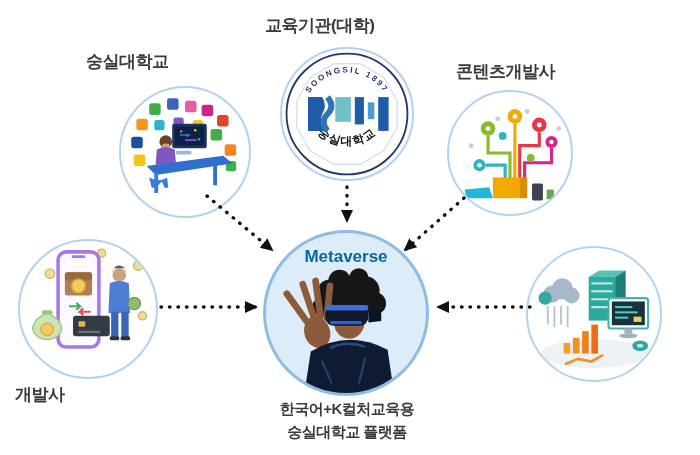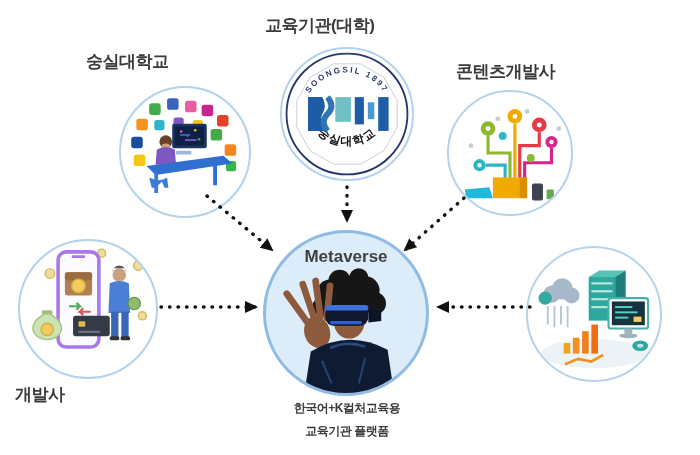--- a/index.html
+++ b/index.html
@@ -14,25 +14,25 @@
   .node-circle svg{position:absolute;inset:0;width:100%;height:100%;}
   .center-circle{
     background:#dcecf9;border:3px solid #8fbce4;
   }
   .node-label{
     position:absolute;text-align:left;color:#3a3a3a;font-weight:bold;
     font-size:17px;line-height:21px;letter-spacing:-0.5px;
   }
   .center-title{
     position:absolute;left:0;right:0;top:13px;text-align:center;z-index:2;
-    color:#404040;font-weight:bold;font-size:17px;line-height:21px;letter-spacing:0;
+    color:#0369a1;font-weight:bold;font-size:17px;line-height:21px;letter-spacing:0;
   }
   .caption{
     position:absolute;text-align:center;color:#3a3a3a;font-weight:bold;
-    font-size:12px;line-height:23px;letter-spacing:-0.5px;
+    font-size:15px;line-height:23px;letter-spacing:-0.5px;
   }
   .arrows{position:absolute;inset:0;pointer-events:none;}
 </style>
 </head>
 <body>
 
 <div class="canvas">
 
   <div class="node-label" style="left:86px;top:51px;width:160px;">숭실대학교</div>
 
@@ -40,21 +40,21 @@
 
   <div class="node-label" style="left:456px;top:61px;width:160px;">콘텐츠개발사</div>
 
   <div class="node-label" style="left:15px;top:384px;width:160px;">
     <div>개발사</div>
   </div>
 
 
   <div class="caption" style="left:247px;top:397px;width:200px;">
     <div>한국어+K컬처교육용</div>
-    <div>교육기관 플랫폼</div>
+    <div>숭실대학교 플랫폼</div>
   </div>
 
   <div class="node-circle" style="left:119px;top:86px;width:132px;height:132px;">
     <svg viewBox="0 0 100 100">
       <g>
         <rect x="22" y="12" width="9" height="9" rx="2" fill="#41ad49"></rect>
         <rect x="36" y="8" width="9" height="9" rx="2" fill="#3a63c0"></rect>
         <rect x="50" y="10" width="9" height="9" rx="2" fill="#e85d9f"></rect>
         <rect x="63" y="13" width="9" height="9" rx="2" fill="#c9248d"></rect>
         <rect x="75" y="21" width="9" height="9" rx="2" fill="#e0452b"></rect>

